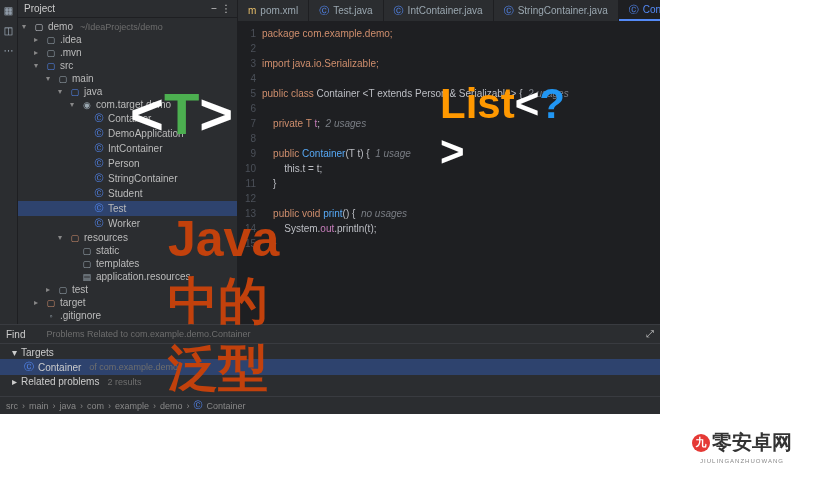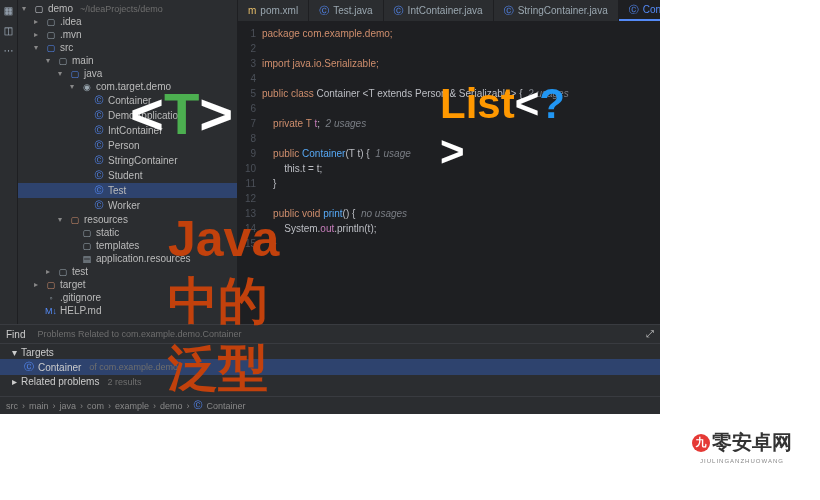--- a/index.html
+++ b/index.html
@@ -27,21 +27,21 @@
 .tab.act{color:#548af7;border-bottom:2px solid #548af7;background:#1e1f22}
 .code{display:flex;flex:1;font-family:'Consolas',monospace;font-size:10px;line-height:15px;padding-top:4px}
 .gut{width:24px;text-align:right;color:#4b5059;padding-right:6px;user-select:none}
 .src{flex:1;color:#bcbec4;white-space:pre}
 .kw{color:#cf8e6d}
 .cl{color:#bcbec4}
 .fn{color:#56a8f5}
 .fld{color:#c77dbb}
 .cm{color:#7a7e85;font-style:italic}
 .find{height:72px;background:#2b2d30;border-top:1px solid #393b40;font-size:10px;color:#ccc}
-.find-hdr{padding:3px 6px;display:flex;align-items:center;gap:8px;border-bottom:1px solid #393b40}
+.find-hdr{padding:3px 6px;display:flex;align-items:center;gap:17px;border-bottom:1px solid #393b40}
 .find-body{padding:2px 0}
 .find-row{display:flex;align-items:center;padding:1px 12px;gap:4px}
 .find-row.sel{background:#2e436e}
 .crumb{height:18px;background:#2b2d30;border-top:1px solid #393b40;font-size:9px;color:#888;display:flex;align-items:center;padding:0 6px;gap:4px}
 .overlay{position:absolute;left:0;top:0;pointer-events:none;font-weight:bold}
 .ov1{position:absolute;left:130px;top:80px;font-size:58px;color:#fff}
 .ov1 .g{color:#4caf50}
 .ov2{position:absolute;left:440px;top:80px;font-size:42px;color:#fff}
 .ov2 .o{color:#ff9800}
 .ov2 .b{color:#2196f3}
@@ -56,20 +56,26 @@
 <body>
 
 <div class="ide">
  <div class="main">
   <div class="left-bar">
     <span>▦</span>
     <span>◫</span>
     <span>⋯</span>
   </div>
   <div class="proj">
+    <div class="proj-hdr">
+      <span>Project</span>
+      <span class="sp"></span>
+      <span>−</span>
+      <span>⋮</span>
+    </div>
     <div class="tree">
       <div class="node" style="padding-left:4px">
             <span class="ar">▾</span>
             <span class="ic fold-o">▢</span>
             <span>demo</span>
             <span class="hint">~/IdeaProjects/demo</span>
           </div>
       <div class="node" style="padding-left:16px">
             <span class="ar">▸</span>
             <span class="ic fold">▢</span>

